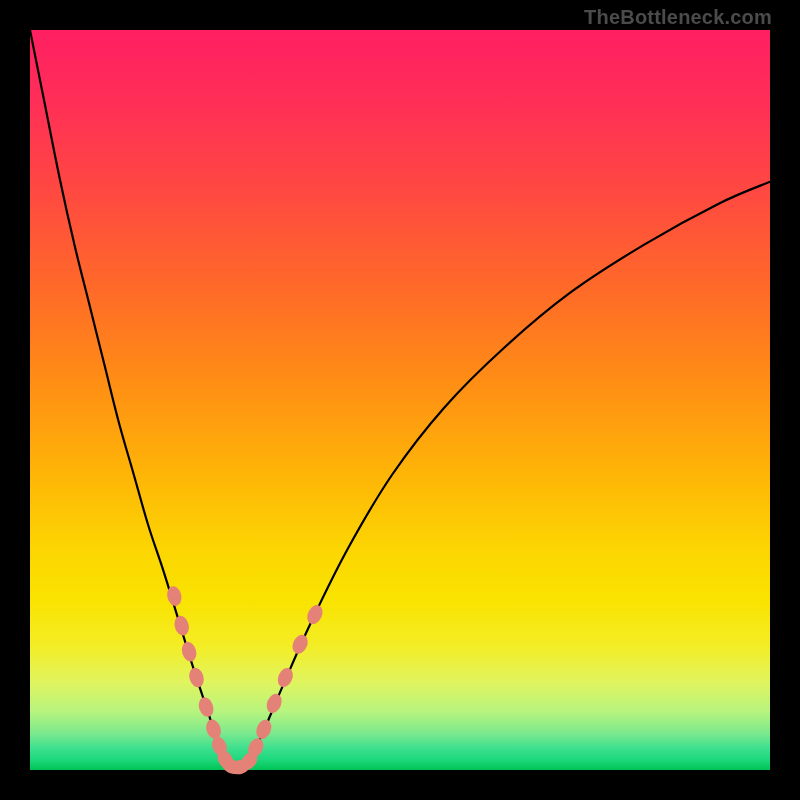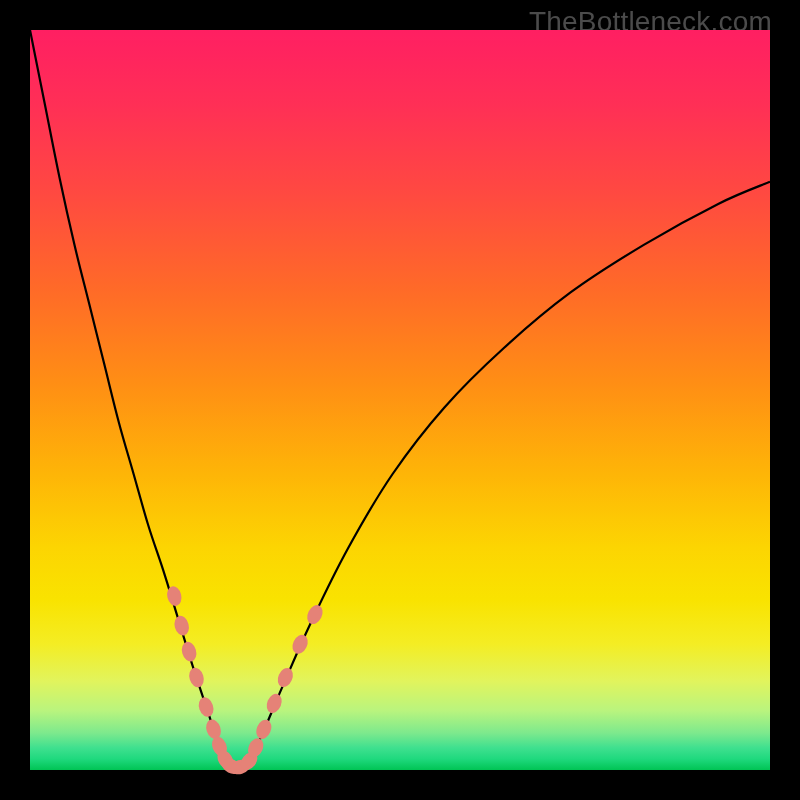--- a/index.html
+++ b/index.html
@@ -41,23 +41,23 @@
       #3fe08f 97%,
       #1fd97e 98.5%,
       #00c454 100%
     );
   }
   .watermark {
     position: absolute;
     top: 6px;
     right: 28px;
     color: #4b4b4b;
-    font-size: 28px;
+    font-size: 20px;
     letter-spacing: 0.2px;
-    font-weight: 400;
+    font-weight: 700;
   }
   svg.curves {
     position: absolute;
     left: 0;
     top: 0;
     width: 740px;
     height: 740px;
     overflow: visible;
   }
   .curve-path {

